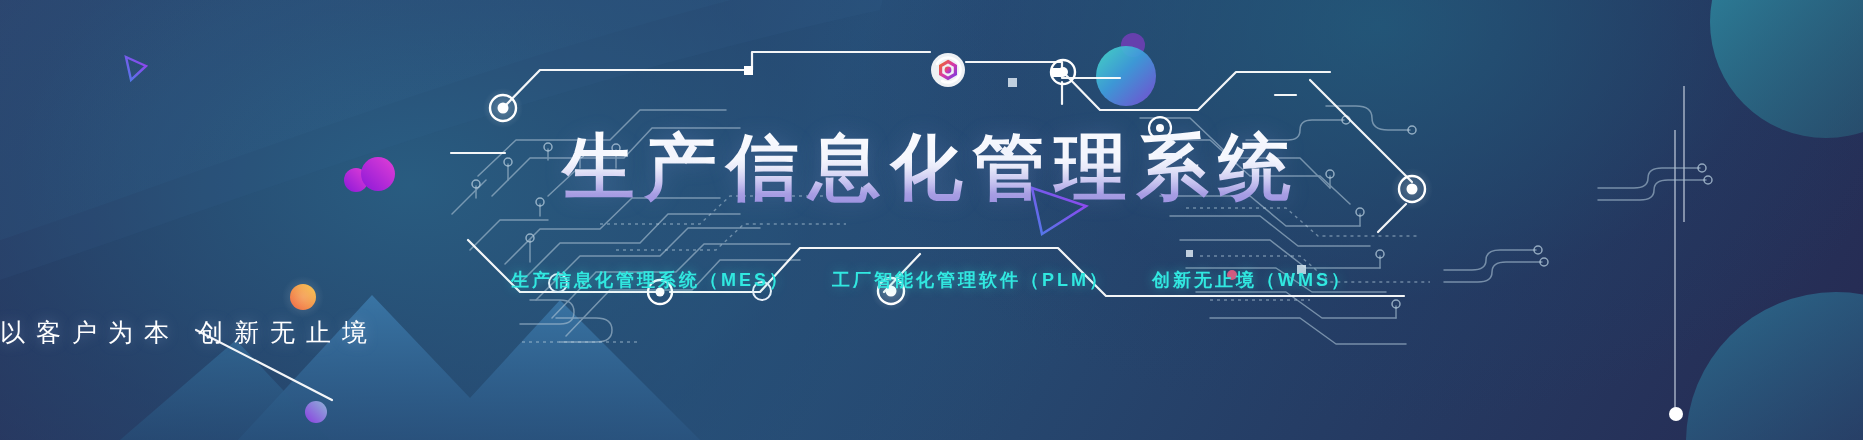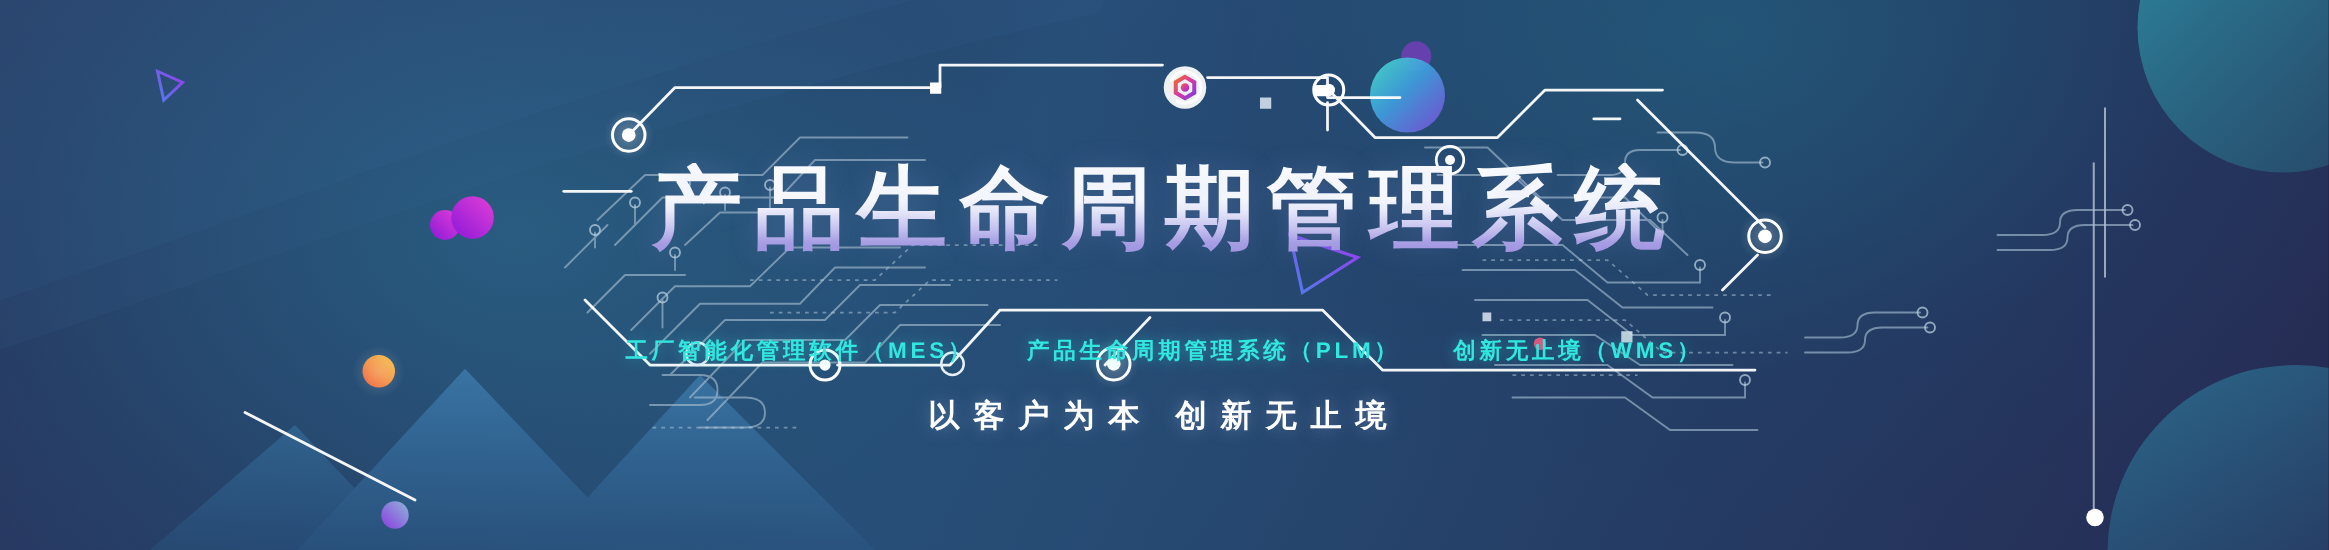--- a/index.html
+++ b/index.html
@@ -54,23 +54,23 @@
     text-shadow: 0 0 12px rgba(45,225,220,0.45);
     white-space: nowrap;
     user-select: none;
   }
   .subtitle .seg { display: inline-block; }
   .subtitle .gap { display: inline-block; width: 26px; }
   .tagline {
     position: absolute;
     left: 0; right: 0;
     top: 316px;
-    text-align: center;
+    text-align: left;
     font-size: 25px;
-    font-weight: 700;
+    font-weight: 400;
     letter-spacing: 11px;
     color: #ffffff;
     text-shadow: 0 0 14px rgba(190,205,255,0.35);
     white-space: nowrap;
     user-select: none;
   }
 </style>
 </head>
 <body>
 
@@ -341,24 +341,24 @@
     <rect x="744" y="66" width="9" height="9" fill="#ffffff"></rect>
 
     <g transform="translate(948,70)">
       <circle cx="0" cy="0" r="17" fill="#ffffff" opacity="0.92"></circle>
       <path d="M -11 -6 A 12.5 12.5 0 1 1 -6 11" fill="none" stroke="#ffffff" stroke-width="2.6" stroke-linecap="round"></path>
       <path d="M 0 -8.5 L 7.4 -4.2 L 7.4 4.2 L 0 8.5 L -7.4 4.2 L -7.4 -4.2 Z" fill="none" stroke="url(#gHex)" stroke-width="3.2"></path>
       <circle cx="0" cy="0" r="3.4" fill="url(#gHex)"></circle>
     </g>
   </svg>
 
-  <div class="title">产品生命周期管理系统</div>
+  <div class="title">生产信息化管理系统</div>
 
   <div class="subtitle">
-    <span class="seg">工厂智能化管理软件（MES）</span>
+    <span class="seg">生产信息化管理系统（MES）</span>
     <span class="gap"></span>
-    <span class="seg">产品生命周期管理系统（PLM）</span>
+    <span class="seg">工厂智能化管理软件（PLM）</span>
     <span class="gap"></span>
     <span class="seg">创新无止境（WMS）</span>
   </div>
 
   <div class="tagline">以客户为本 创新无止境</div>
 </div>
 
 </body></html>

